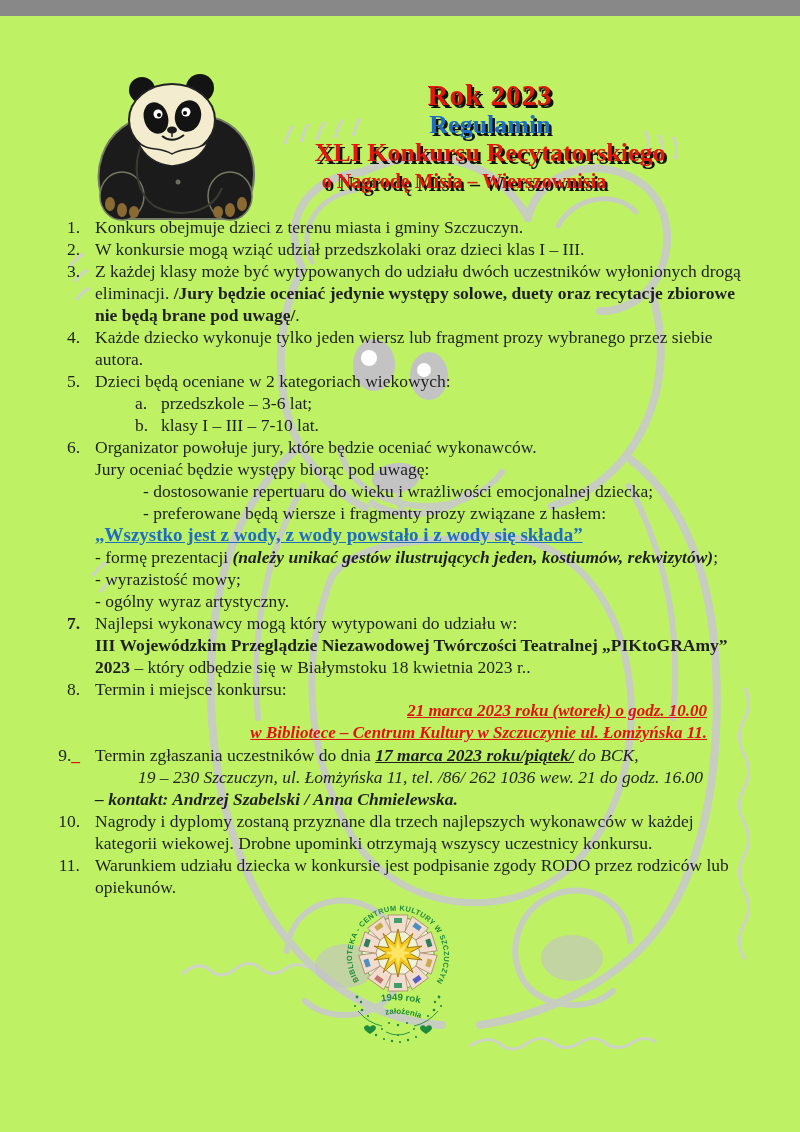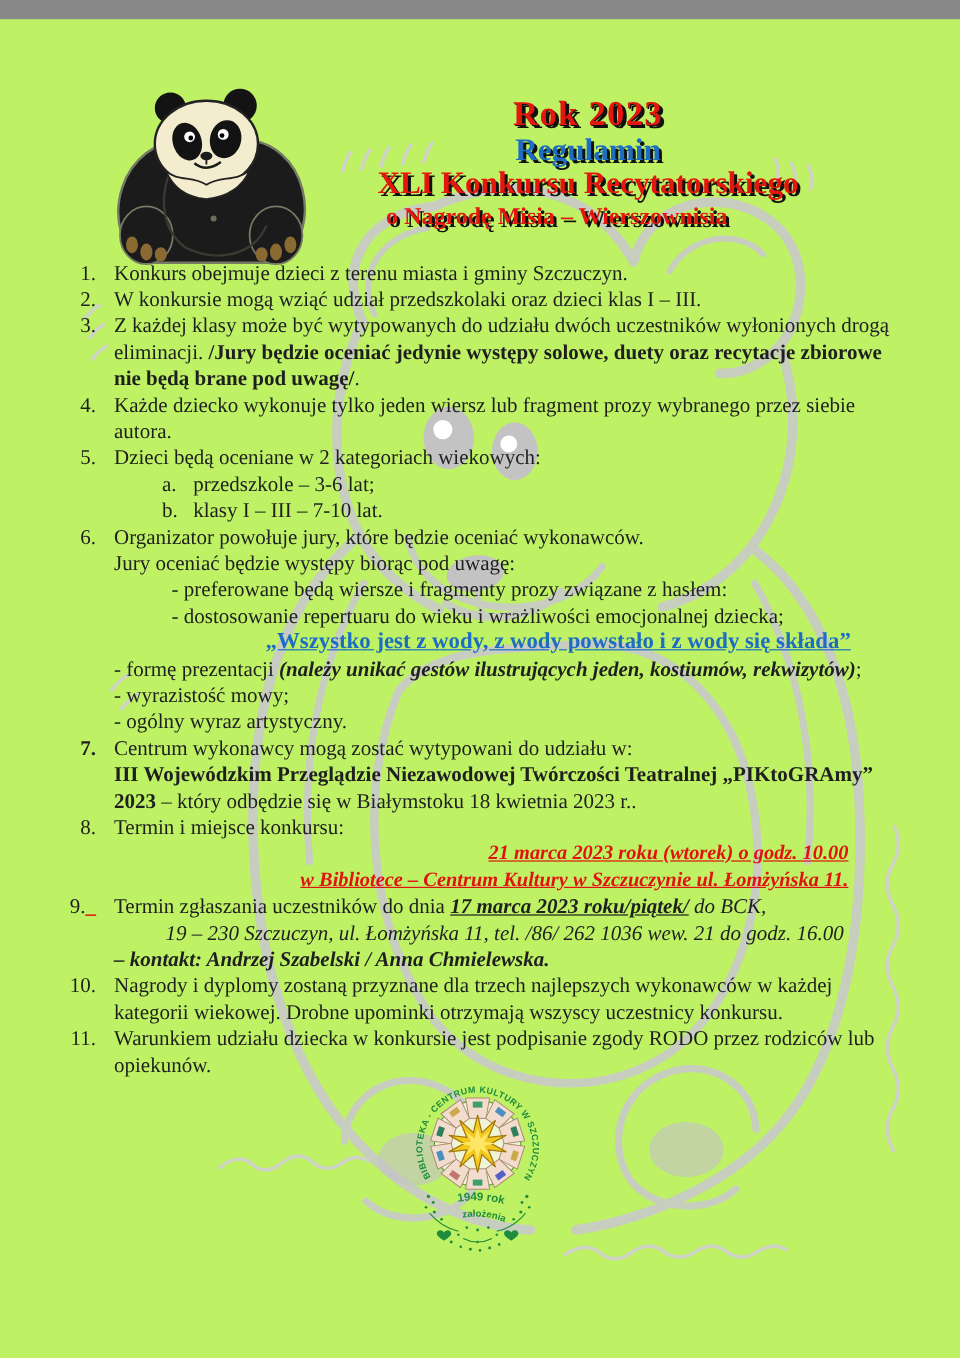--- a/index.html
+++ b/index.html
@@ -14,21 +14,21 @@
   .t3{font-size:26px;line-height:28px;color:#e3170d;text-shadow:2.5px 2.5px 0 #111;}
   .t4{font-size:20px;line-height:29px;color:#e3170d;text-shadow:2.5px 2.5px 0 #111;position:relative;left:-26px;}
   .content{position:absolute;left:54px;top:200px;width:692px;}
   .item{display:flex;align-items:flex-start;}
   .num{flex:none;width:26px;text-align:right;}
   .num.b{font-weight:bold;}
   .ibody{flex:1;margin-left:15px;min-width:0;}
   .sub{padding-left:40px;}
   .subnum{display:inline-block;width:14px;margin-right:12px;}
   .indent2{padding-left:48px;}
-  .slogan{width:614px;text-align:right;color:#1d6ec2;font-weight:bold;font-size:19px;text-decoration:underline;}
+  .slogan{width:614px;text-align:left;color:#1d6ec2;font-weight:bold;font-size:19px;text-decoration:underline;}
   .redline{width:612px;text-align:right;color:#e01310;font-weight:bold;font-style:italic;font-size:17px;text-decoration:underline;}
   .bi{font-weight:bold;font-style:italic;}
   .biu{font-weight:bold;font-style:italic;text-decoration:underline;}
   .it{font-style:italic;text-align:center;}
   .redmark{color:#e01310;font-weight:bold;}
   .logo{position:absolute;left:332px;top:872px;width:134px;height:162px;}
   b{font-weight:bold;}
 </style>
 </head>
 <body>
@@ -163,33 +163,33 @@
         <div class="sub"><span class="subnum">a.</span><span>przedszkole – 3-6 lat;</span></div>
         <div class="sub"><span class="subnum">b.</span><span>klasy I – III – 7-10 lat.</span></div>
       </div>
     </div>
 
     <div class="item">
       <span class="num">6.</span>
       <div class="ibody">
         <div><span>Organizator powołuje jury, które będzie oceniać wykonawców.</span></div>
         <div>Jury oceniać będzie występy biorąc pod uwagę:</div>
+        <div class="indent2">- dostosowanie repertuaru do wieku i wrażliwości emocjonalnej dziecka;</div>
         <div class="indent2">- preferowane będą wiersze i fragmenty prozy związane z hasłem:</div>
-        <div class="indent2">- dostosowanie repertuaru do wieku i wrażliwości emocjonalnej dziecka;</div>
         <div class="slogan">„Wszystko jest z wody, z wody powstało i z wody się składa”</div>
         <div><span>- formę prezentacji </span><span class="bi">(należy unikać gestów ilustrujących jeden, kostiumów, rekwizytów)</span><span>;</span></div>
         <div>- wyrazistość mowy;</div>
         <div>- ogólny wyraz artystyczny.</div>
       </div>
     </div>
 
     <div class="item">
       <span class="num b">7.</span>
       <div class="ibody">
-        <div><span>Centrum wykonawcy mogą zostać wytypowani do udziału w:</span></div>
+        <div><span>Najlepsi wykonawcy mogą który wytypowani do udziału w:</span></div>
         <div><b>III Wojewódzkim Przeglądzie Niezawodowej Twórczości Teatralnej „PIKtoGRAmy” 2023</b><span> – który odbędzie się w Białymstoku 18 kwietnia 2023 r..</span></div>
       </div>
     </div>
 
     <div class="item">
       <span class="num">8.</span>
       <div class="ibody">
         <div><span>Termin i miejsce konkursu:</span></div>
         <div class="redline">21 marca 2023 roku (wtorek) o godz. 10.00</div>
         <div class="redline">w Bibliotece – Centrum Kultury w Szczuczynie ul. Łomżyńska 11.</div>

